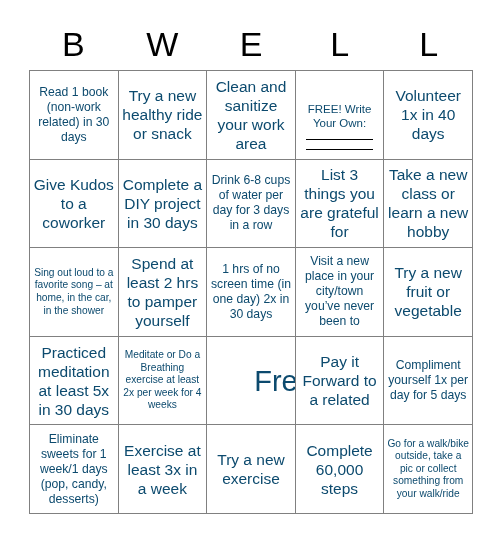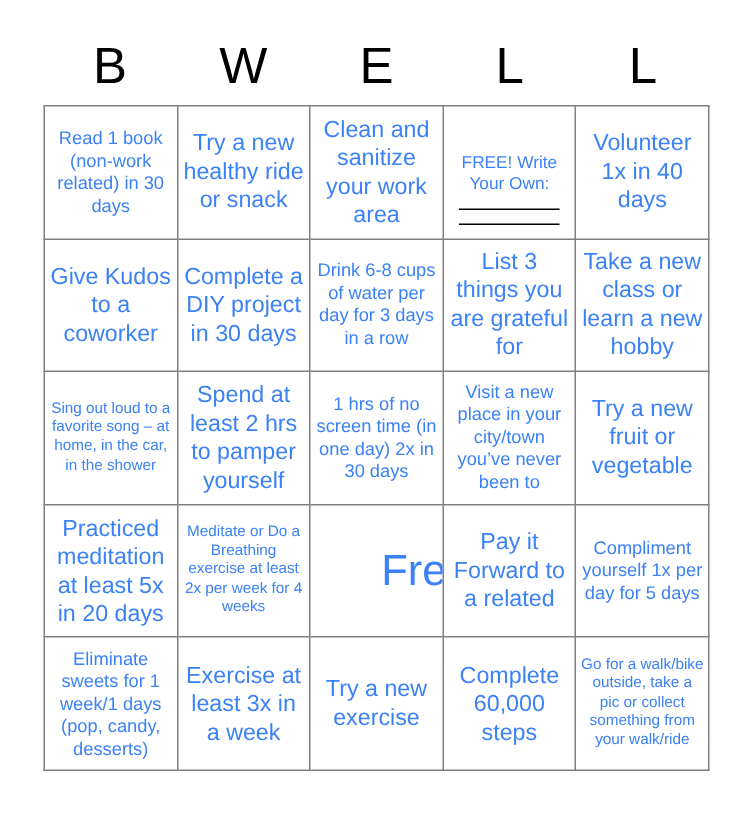--- a/index.html
+++ b/index.html
@@ -60,21 +60,21 @@
     vertical-align: middle;
     padding: 2px 3px;
     box-sizing: border-box;
     overflow: hidden;
   }
 
   .cell-text {
     display: block;
     text-align: center;
     font-family: "Liberation Sans", sans-serif;
-    color: #3b82f6;
+    color: #0c4a6e;
   }
 
   
   .size-lg .cell-text {
     font-size: 15.5px;
     line-height: 19px;
   }
   .size-md .cell-text {
     font-size: 12.2px;
     line-height: 15px;
@@ -174,21 +174,21 @@
         <td class="bingo-cell size-md">
             <span class="cell-text">Visit a new place in your city/town you’ve never been to</span>
           </td>
         <td class="bingo-cell size-lg">
             <span class="cell-text">Try a new fruit or vegetable</span>
           </td>
       </tr>
 
       <tr class="bingo-row">
         <td class="bingo-cell size-lg">
-            <span class="cell-text">Practiced meditation at least 5x in 20 days</span>
+            <span class="cell-text">Practiced meditation at least 5x in 30 days</span>
           </td>
         <td class="bingo-cell size-sm">
             <span class="cell-text">Meditate or Do a Breathing exercise at least 2x per week for 4 weeks</span>
           </td>
         <td class="bingo-cell size-free">
             <span class="cell-text">Free!</span>
           </td>
         <td class="bingo-cell size-lg">
             <span class="cell-text">Pay it Forward to a related</span>
           </td>

